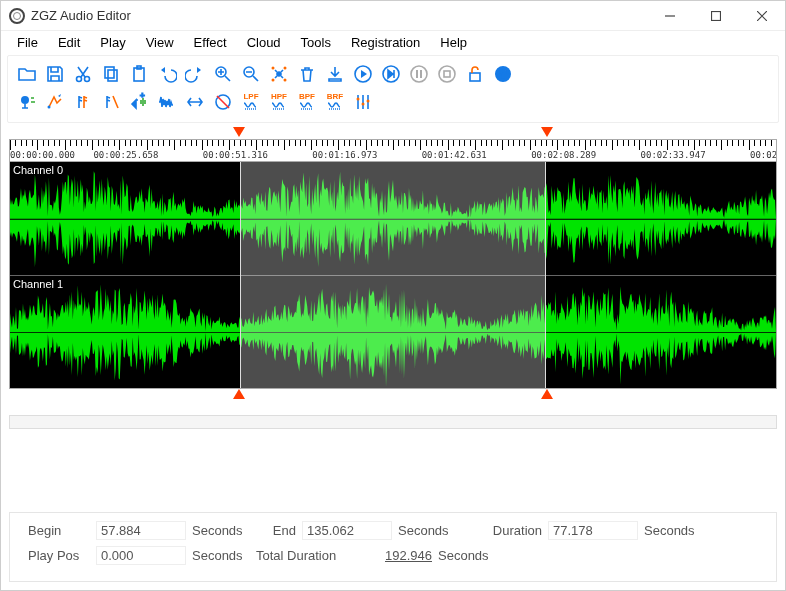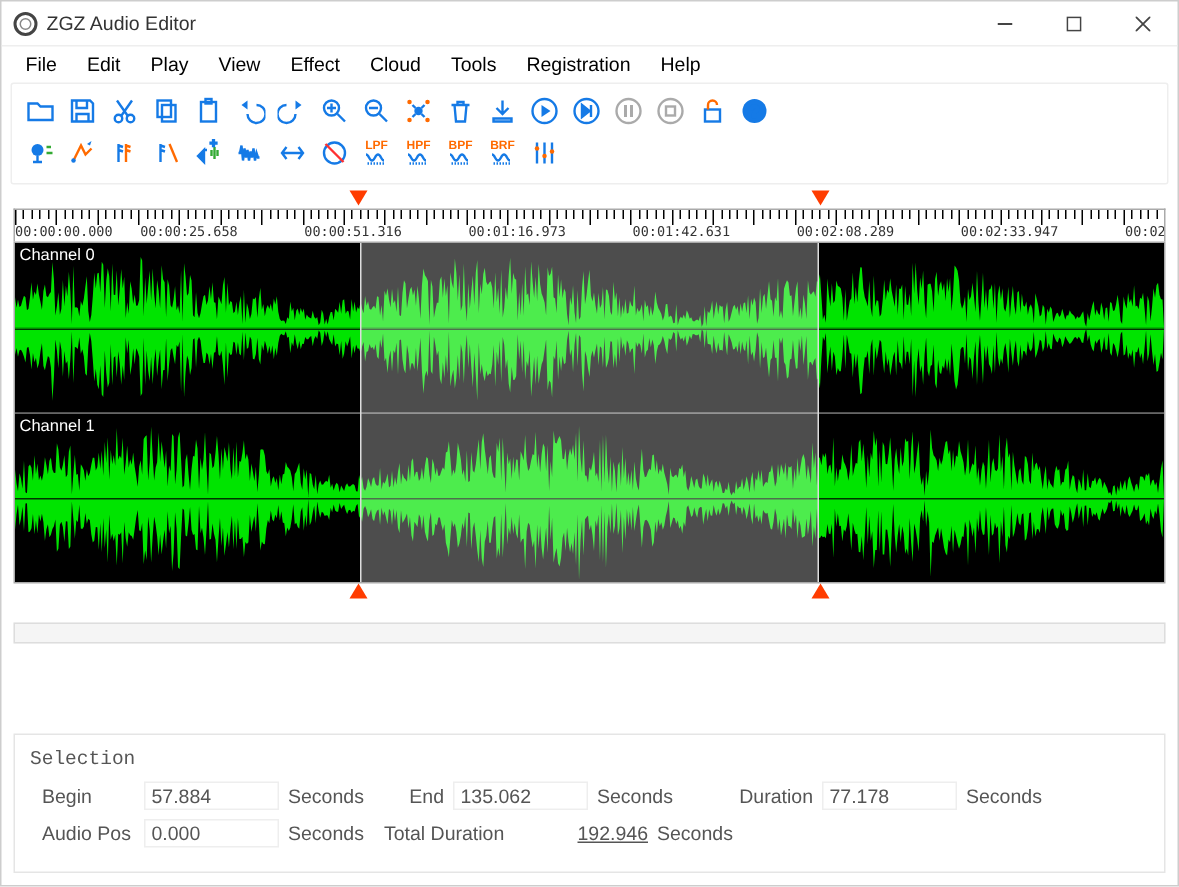--- a/index.html
+++ b/index.html
@@ -472,33 +472,32 @@
     <div class="selection" id="selbox" style="left: 30.0001%; width: 39.9998%;"></div>
   </div>
   <div class="markerbar">
     <div class="marker bot" id="mk-bot-a" style="left: calc(30.0001% - 6px);"></div>
     <div class="marker bot" id="mk-bot-b" style="left: calc(69.9999% - 6px);"></div>
   </div>
   <div class="scrollbar"></div>
 </div>
 
 <div class="panel">
-  <div class="title">Selection</div>
   <div class="row">
     <span class="lbl">Begin</span>
     <span class="val">57.884</span>
     <span class="unit">Seconds</span>
     <span class="lbl2" style="width:40px;text-align:right;">End</span>
     <span class="val">135.062</span>
     <span class="unit">Seconds</span>
     <span class="lbl2" style="width:80px;text-align:right;">Duration</span>
     <span class="val">77.178</span>
     <span class="unit">Seconds</span>
   </div>
   <div class="row">
-    <span class="lbl">Audio Pos</span>
+    <span class="lbl">Play Pos</span>
     <span class="val">0.000</span>
     <span class="unit">Seconds</span>
     <span class="lbl2">Total Duration</span>
     <span class="static">192.946</span>
     <span class="unit">Seconds</span>
   </div>
 </div>
 
 </body></html>

